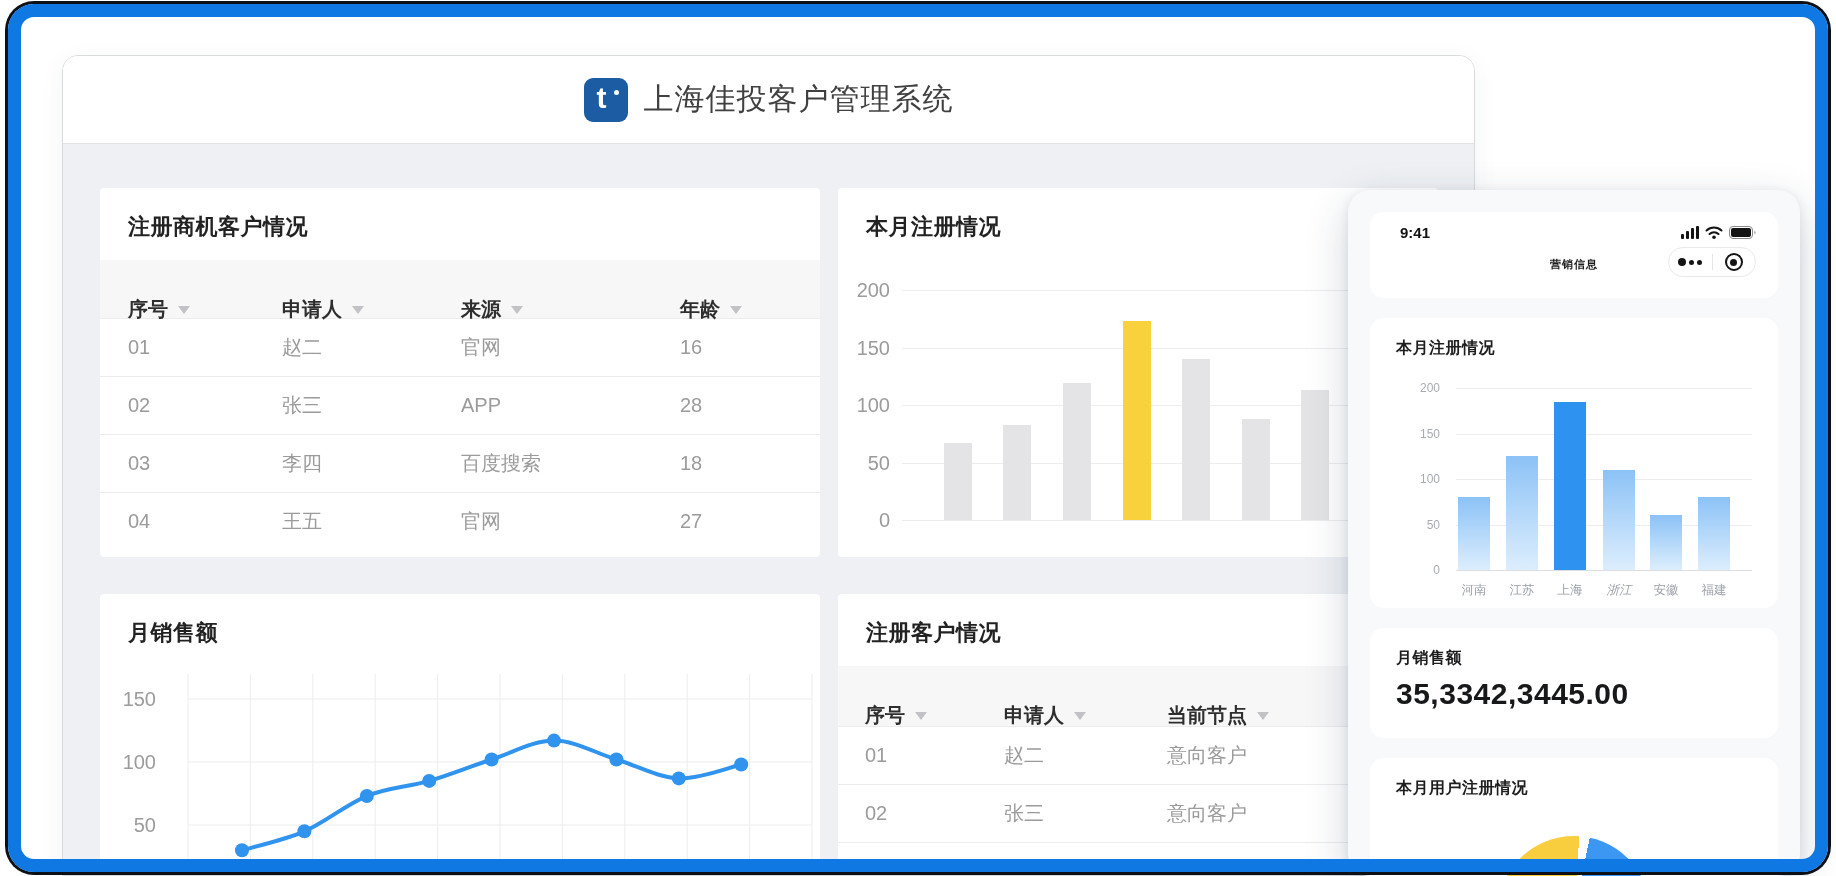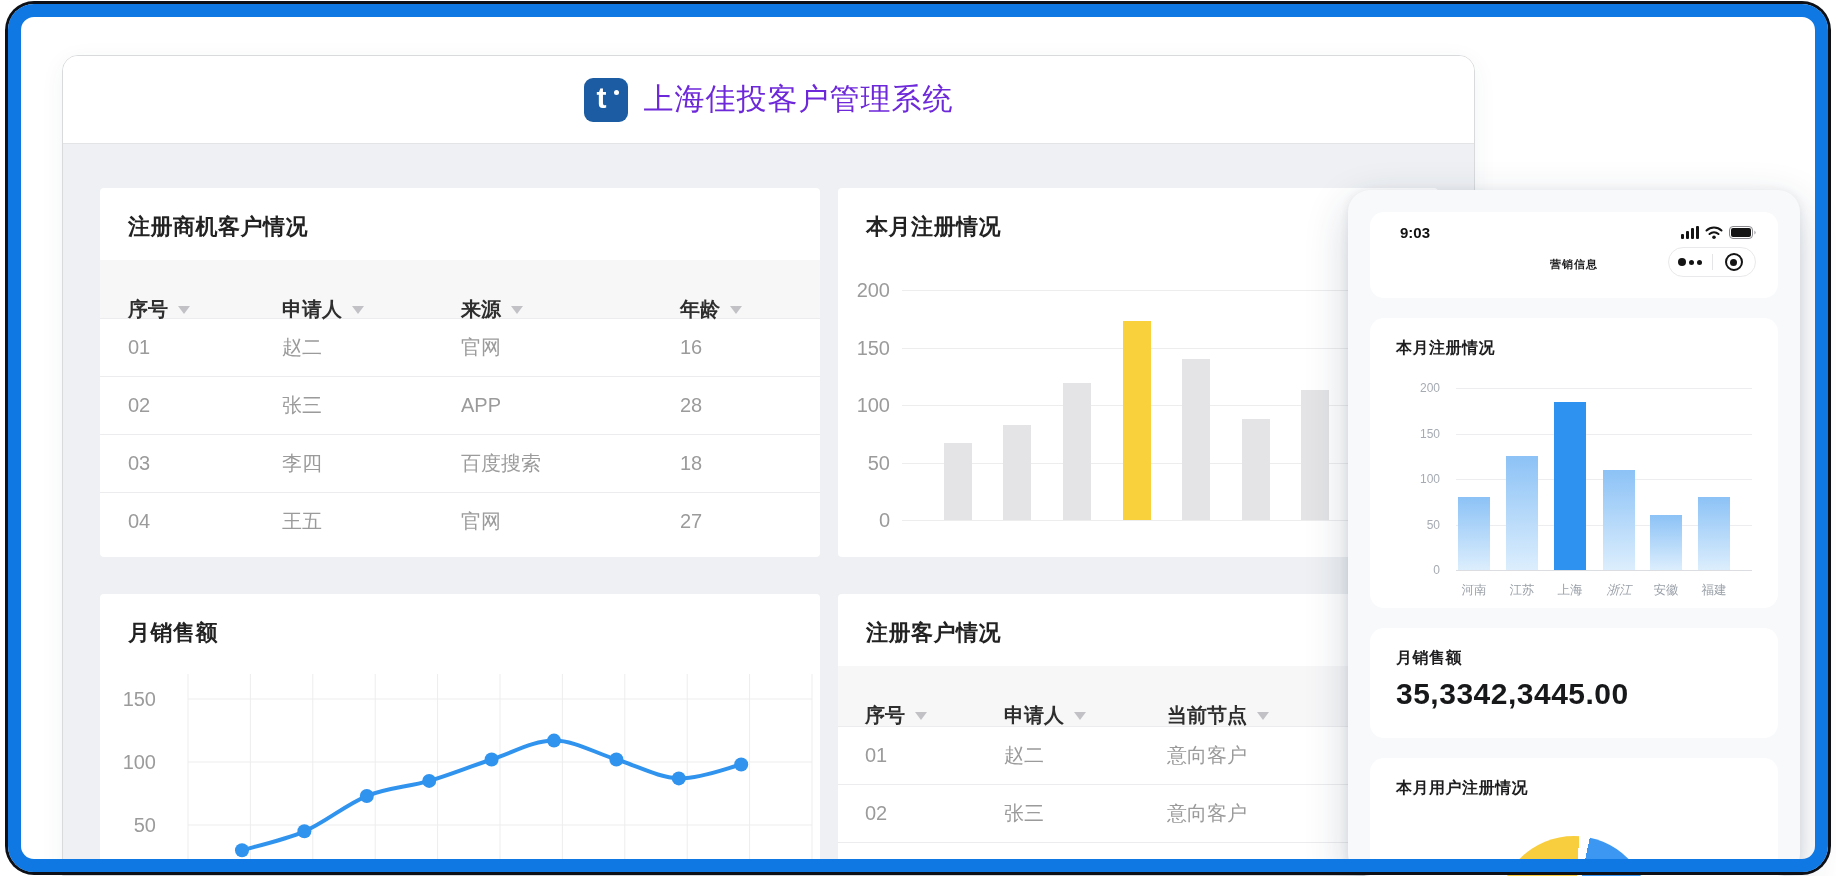--- a/index.html
+++ b/index.html
@@ -13,21 +13,21 @@
   
   .window{position:absolute;left:62px;top:55px;width:1413px;height:821px;background:#fff;
     border:1px solid #d8dadc;border-radius:16px 16px 0 0;overflow:hidden;z-index:1;
     box-shadow:0 6px 24px rgba(40,60,90,.06);}
   .win-header{height:88px;background:#fff;border-bottom:1px solid #e3e4e6;display:flex;
     align-items:center;justify-content:center;}
   .logo{width:44px;height:44px;background:#1b5ca3;border-radius:9px;color:#fff;position:relative;
     display:flex;align-items:center;justify-content:center;font-size:30px;font-weight:600;}
   .logo .glyph{position:relative;left:-4px;top:-2px;}
   .logo .logo-dot{position:absolute;right:9px;top:12px;width:5px;height:5px;border-radius:50%;background:#fff;}
-  .win-title{font-size:30px;color:#6d28d9;font-weight:500;margin-left:16px;letter-spacing:1px;}
+  .win-title{font-size:30px;color:#404040;font-weight:500;margin-left:16px;letter-spacing:1px;}
   .win-body{position:relative;background:#eef0f3;height:732px;}
 
   
   .card{position:absolute;background:#fff;border-radius:4px;}
   .card-title{font-size:22px;font-weight:700;color:#222;padding:24px 28px 0 28px;letter-spacing:.5px;}
   #card-reg-table{left:37px;top:44px;width:720px;height:369px;}
   #card-bar{left:775px;top:44px;width:600px;height:369px;overflow:hidden;}
   #card-line{left:37px;top:450px;width:720px;height:282px;overflow:hidden;}
   #card-pot-table{left:775px;top:450px;width:600px;height:282px;overflow:hidden;}
 
@@ -249,21 +249,21 @@
       <div class="t-row sliver"></div>
     </div>
 
   </div>
 </div>
 
 <div class="phone">
 
   <div class="p-card" id="p-status">
     <div class="p-status-row">
-      <span class="p-time">9:03</span>
+      <span class="p-time">9:41</span>
       <span class="p-status-icons">
         <svg width="18" height="13" viewBox="0 0 18 13">
           <rect x="0" y="8" width="3" height="5" rx="1" fill="#141414"></rect>
           <rect x="5" y="5" width="3" height="8" rx="1" fill="#141414"></rect>
           <rect x="10" y="2" width="3" height="11" rx="1" fill="#141414"></rect>
           <rect x="15" y="0" width="3" height="13" rx="1" fill="#141414"></rect>
         </svg>
         <svg width="18" height="13" viewBox="0 0 18 13">
           <path d="M1.5 4.5 a11 11 0 0 1 15 0" fill="none" stroke="#141414" stroke-width="2" stroke-linecap="round"></path>
           <path d="M4.5 8 a7 7 0 0 1 9 0" fill="none" stroke="#141414" stroke-width="2" stroke-linecap="round"></path>

